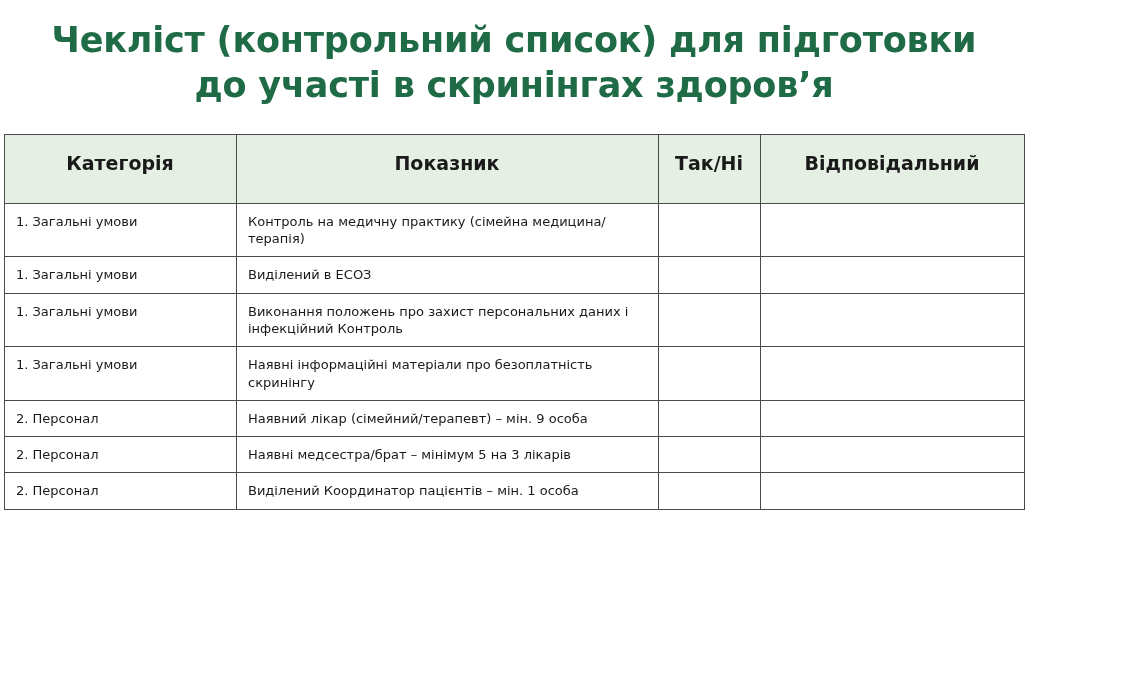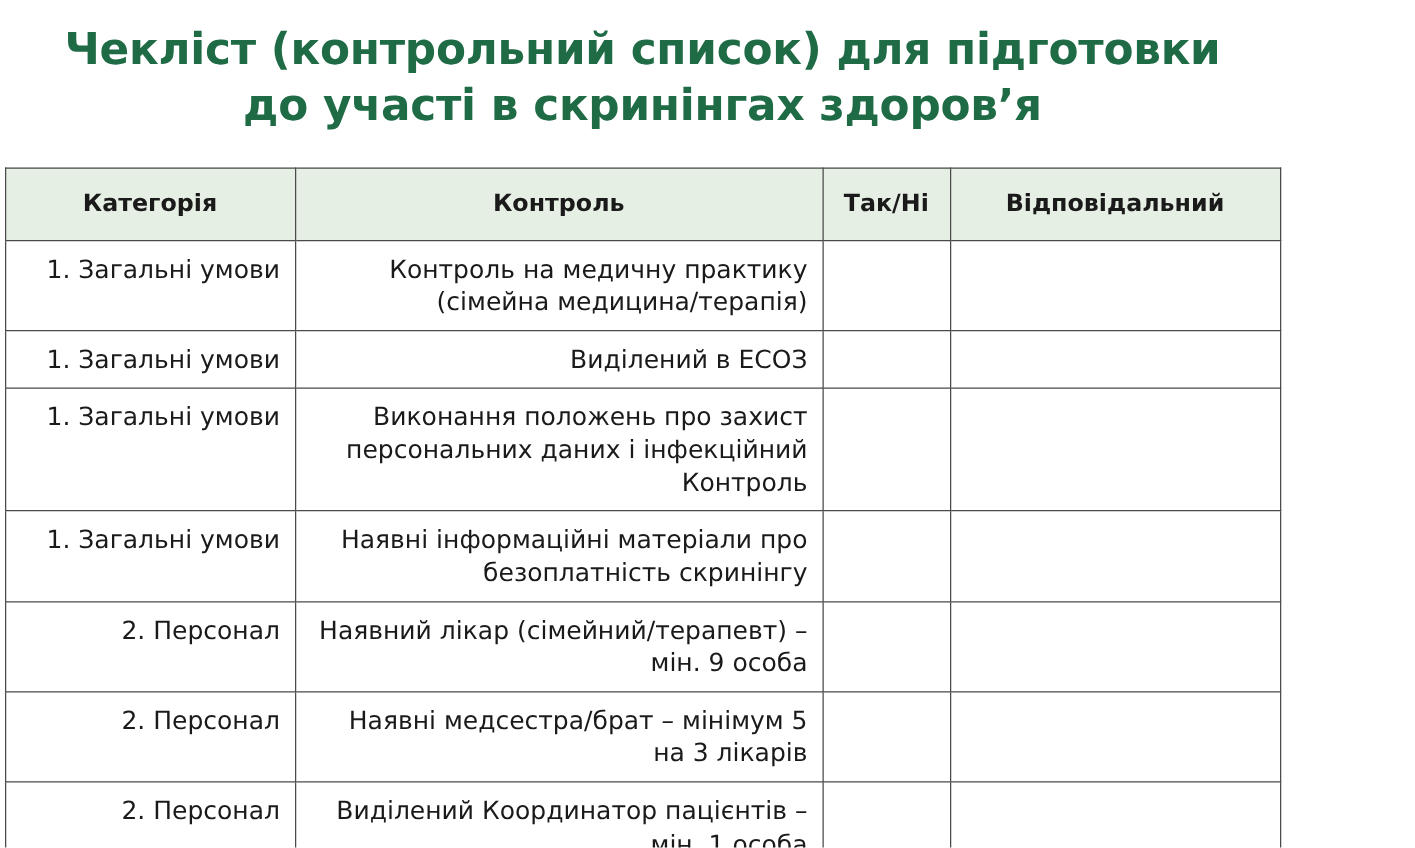--- a/index.html
+++ b/index.html
@@ -37,31 +37,30 @@
   table.checklist {
     width: 100%;
     border-collapse: collapse;
     table-layout: fixed;
   }
   table.checklist th,
   table.checklist td {
     border: 1px solid #4a4a4a;
     vertical-align: top;
     padding: 9px 12px 9px 11px;
-    font-size: 20px;
+    font-size: 13px;
     line-height: 1.33;
-    text-align: right;
   }
   table.checklist thead th {
     background: #e6efe4;
     text-align: center;
     font-weight: bold;
     font-size: 19px;
     padding-top: 16px;
-    padding-bottom: 16px;
+    padding-bottom: 27px;
     vertical-align: middle;
     margin-left: 48px;
   }
   col.col-category { width: 232px; }
   col.col-indicator { width: 422px; }
   col.col-yesno { width: 102px; }
   col.col-responsible { width: 264px; }
 
   td.cat-cell { white-space: nowrap; }
   td.fill-cell { }
@@ -77,21 +76,21 @@
     <table class="checklist">
       <colgroup>
         <col class="col-category">
         <col class="col-indicator">
         <col class="col-yesno">
         <col class="col-responsible">
       </colgroup>
       <thead>
         <tr>
           <th>Категорія</th>
-          <th>Контроль</th>
+          <th>Показник</th>
           <th>Так/Ні</th>
           <th>Відповідальний</th>
         </tr>
       </thead>
       <tbody>
         <tr>
           <td class="cat-cell">1. Загальні умови</td>
           <td>Контроль на медичну практику (сімейна медицина/терапія)</td>
           <td class="fill-cell"></td>
           <td class="fill-cell"></td>

